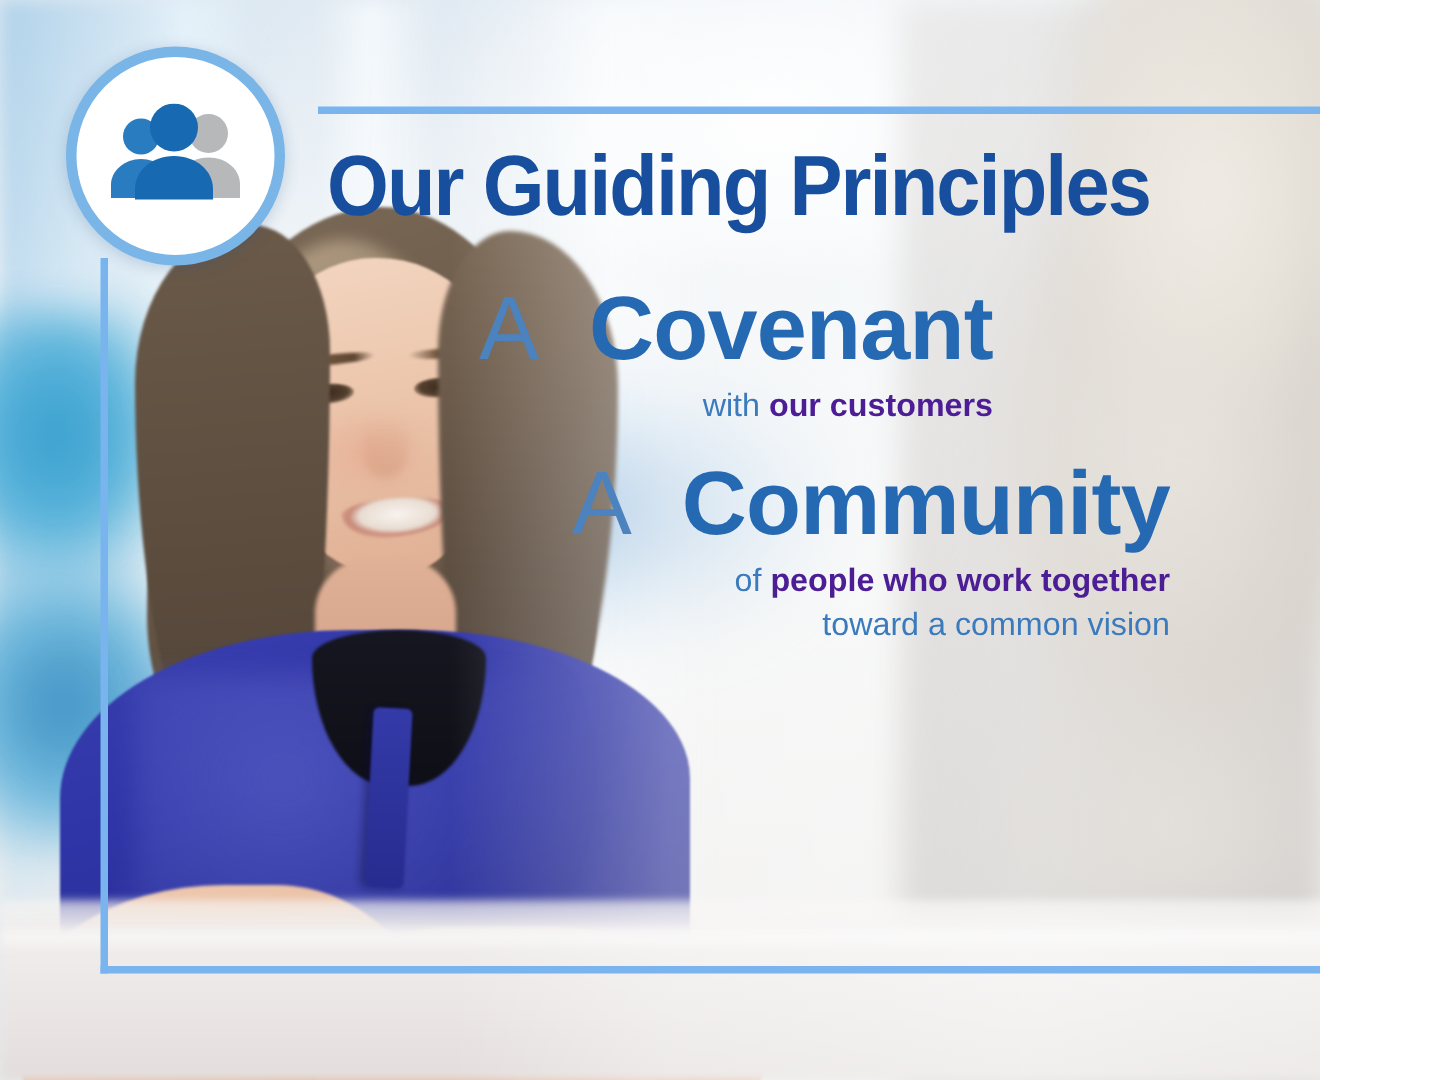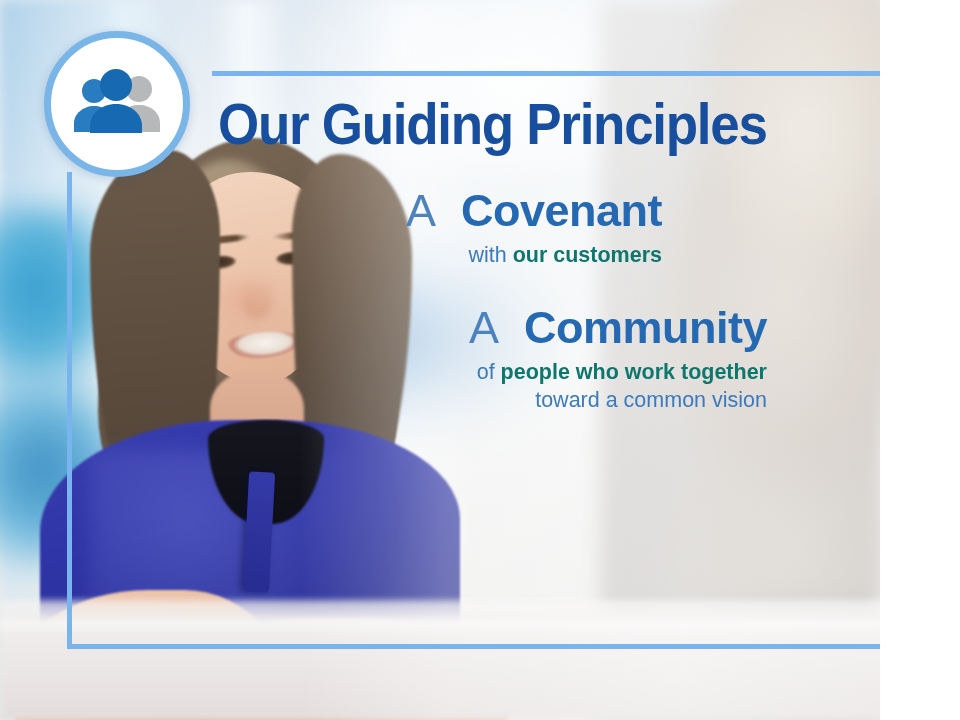--- a/index.html
+++ b/index.html
@@ -311,44 +311,44 @@
     color: #174f9e;
     letter-spacing: -1.4px;
     text-align: left;
     transform: scaleX(.93);
     transform-origin: left center;
     white-space: nowrap;
   }
 
   .principle { position: absolute; text-align: right; }
   .p-head {
-    font-size: 45px;
+    font-size: 60px;
     line-height: 1.02;
     color: #2f73b9;
     white-space: nowrap;
   }
   .p-head .lead {
     font-weight: normal;
     color: #4c82bd;
   }
   .p-head .key {
     font-weight: bold;
     color: #2569b2;
     letter-spacing: -.5px;
   }
   .p-sub {
     font-size: 21.5px;
     line-height: 1.33;
     color: #3b7abd;
     margin-top: 7px;
   }
-  .p-sub b { font-weight: bold; color: #0f766e; }
+  .p-sub b { font-weight: bold; color: #4c1d95; }
 
   #principle-1 { left: 258px; top: 188px; width: 404px; }
-  #principle-2 { left: 257px; top: 305px; width: 510px; }
+  #principle-2 { left: 270px; top: 305px; width: 510px; }
   #principle-3 { left: 258px; top: 462px; width: 614px; }
 </style>
 </head>
 <body>
 
 <div id="stage">
 
   <div class="bg-layer bg-base"></div>
   <div class="bg-layer bg-windows"></div>
   <div class="bg-ceiling-glow"></div>

